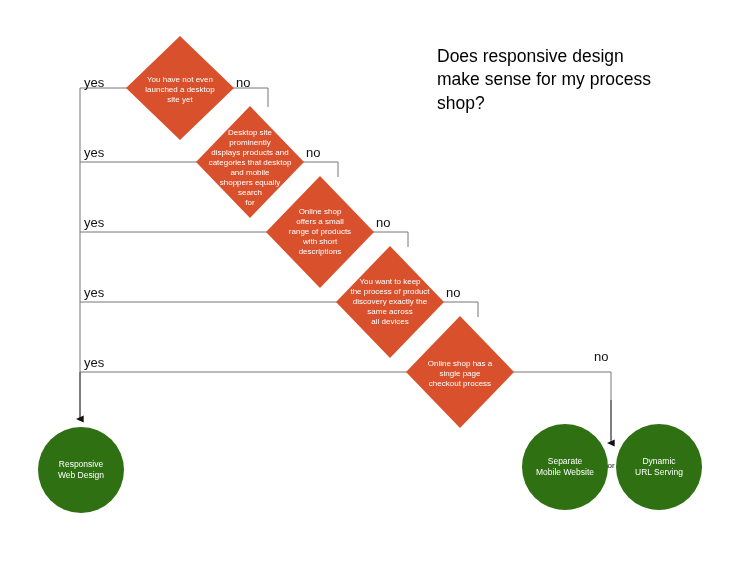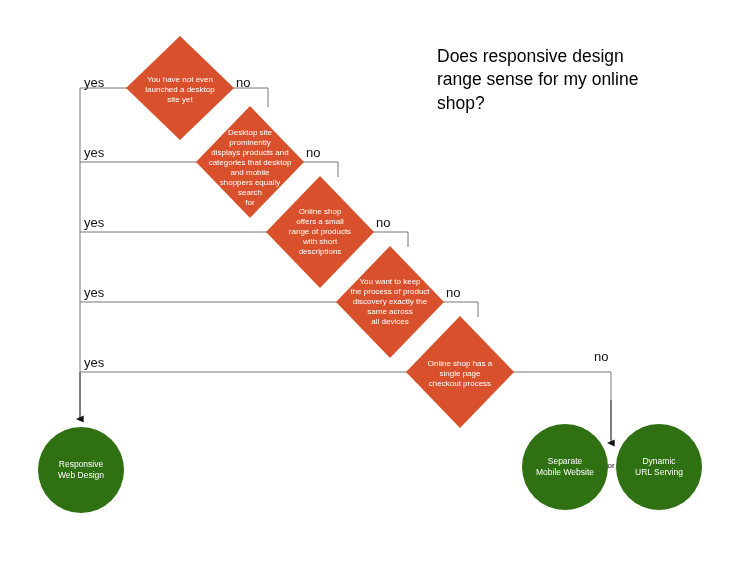--- a/index.html
+++ b/index.html
@@ -83,21 +83,21 @@
     color: #000000;
     white-space: pre-line;
   }
 </style>
 </head>
 <body>
 
 <div id="flow-root">
 
   <div class="chart-title">Does responsive design
-range sense for my online
+make sense for my process
 shop?</div>
 
   <svg class="flow-canvas" viewBox="0 0 730 564" xmlns="http://www.w3.org/2000/svg">
 
     <defs>
       <marker id="arrowhead" markerWidth="9" markerHeight="9" refX="4" refY="4.2" orient="auto" markerUnits="userSpaceOnUse">
         <path d="M0.5,0.5 L7.5,0.5 L4,8.2 Z" fill="#111111"></path>
       </marker>
     </defs>
 

